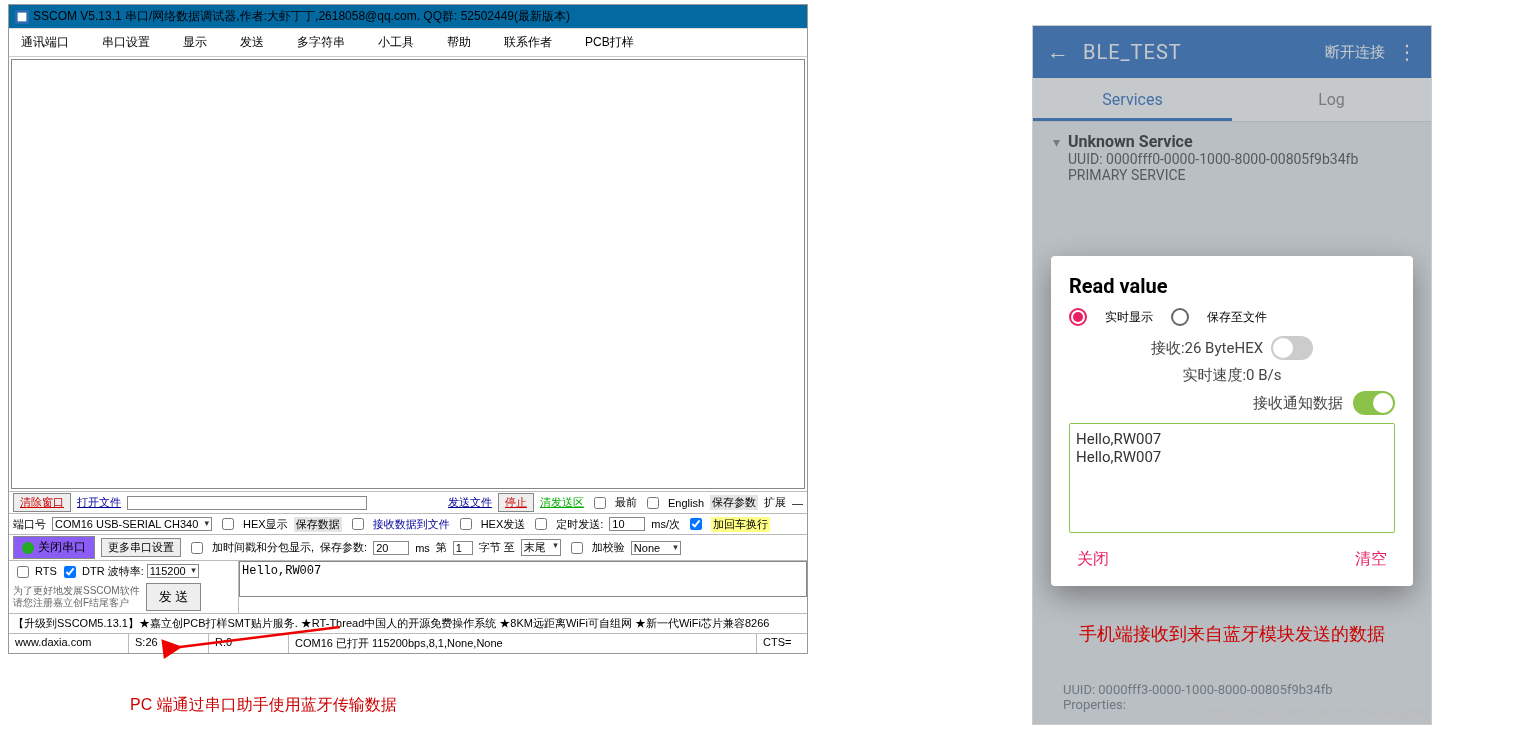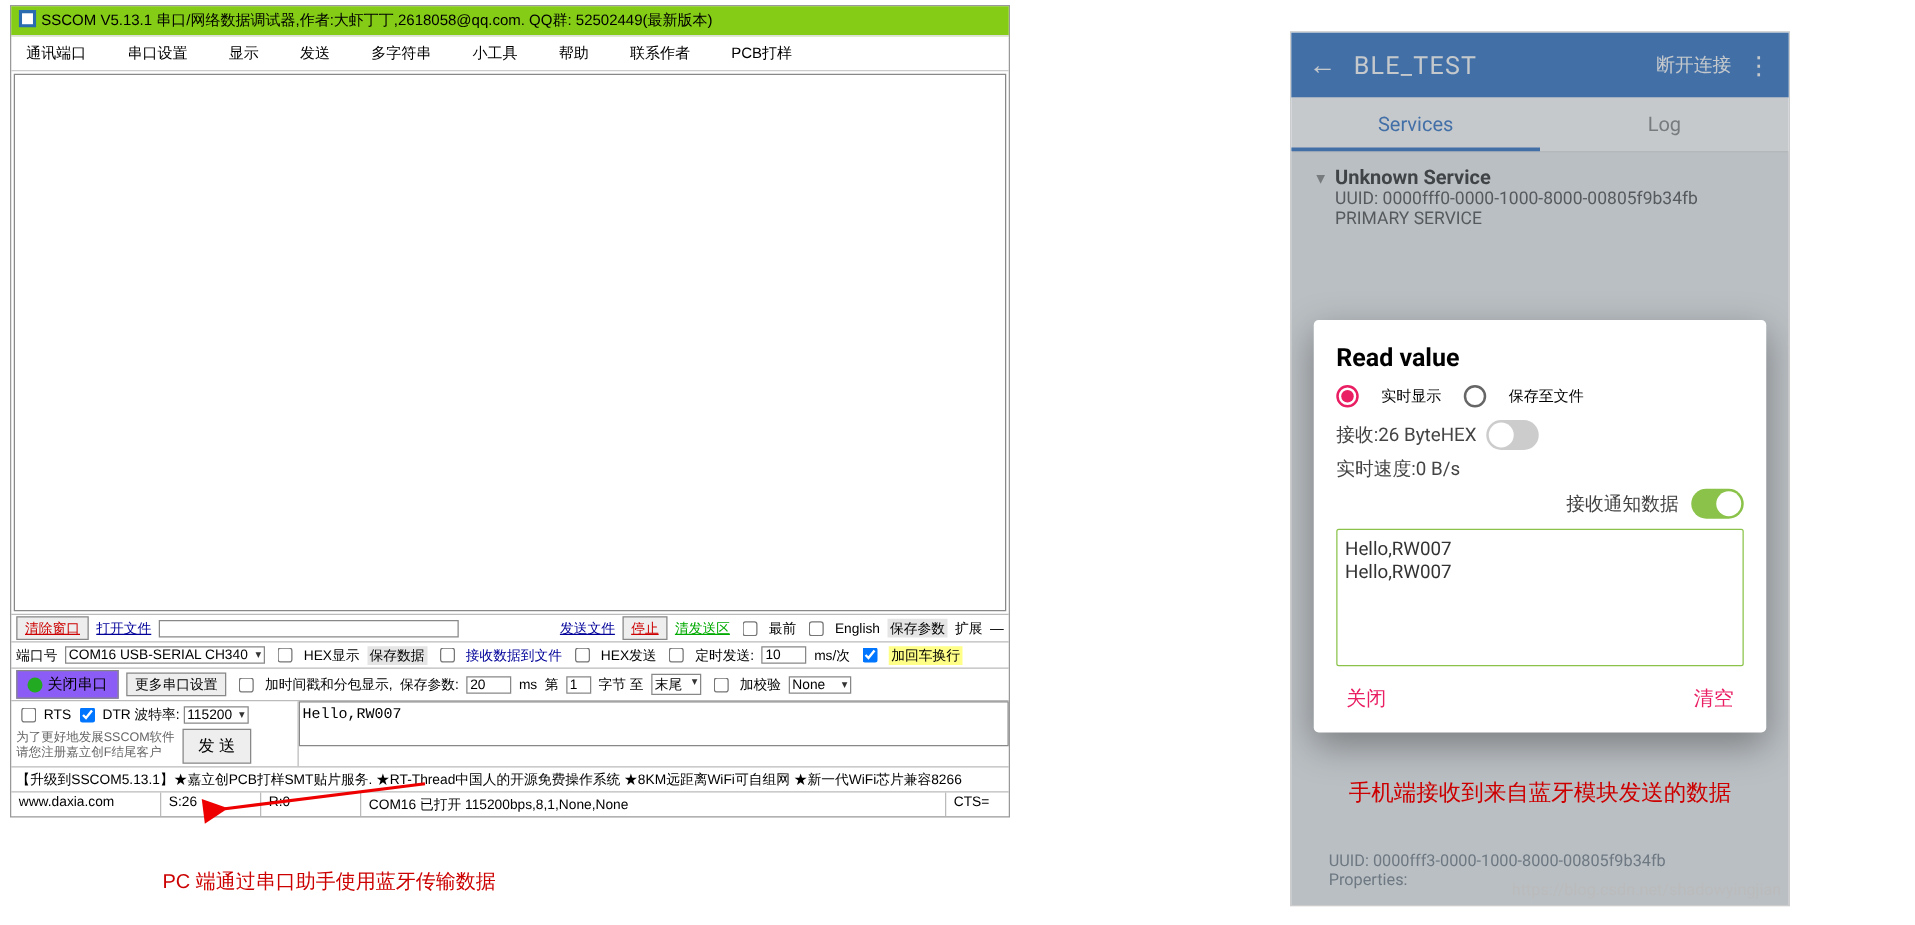--- a/index.html
+++ b/index.html
@@ -13,22 +13,22 @@
   position: relative;
 }
 .pc-app {
   position: absolute;
   left: 8px; top: 4px;
   width: 800px;
   border: 1px solid #999;
   background: #fff;
 }
 .titlebar {
-  display: flex; align-items: flex-start;
-  background: #84cc16;
+  display: flex; align-items: center;
+  background: #0369a1;
   padding: 3px 6px;
   border-bottom: 1px solid #ddd;
 }
 .titlebar .icon { width: 14px; height: 14px; margin-right: 4px; }
 .menubar {
   display: flex; gap: 21px;
   padding: 3px 6px;
   border-bottom: 1px solid #ccc;
 }
 .menubar span { padding: 2px 6px; cursor: default; }
@@ -114,21 +114,21 @@
   z-index: 10;
 }
 .dialog h2 { margin: 0 0 10px 0; font-size: 20px; }
 .radio-row { display: flex; align-items: center; gap: 18px; margin-bottom: 10px;}
 .radio {
   width: 18px; height: 18px; border: 2px solid #e91e63; border-radius: 50%;
   display: inline-flex; align-items: center; justify-content: center;
 }
 .radio.checked::after { content: ""; width: 10px; height: 10px; background: #e91e63; border-radius: 50%; }
 .radio.unchecked { border-color: #666; }
-.info-row { display: flex; justify-content: flex-start; align-items: center; margin: 6px 0; font-size: 15px; color: #444;}
+.info-row { display: flex; justify-content: center; align-items: center; margin: 6px 0; font-size: 15px; color: #444;}
 .toggle {
   width: 42px; height: 24px; border-radius: 12px;
   background: #ccc; position: relative;
   display: inline-block;
 }
 .toggle.on { background: #8bc34a; }
 .toggle .knob { position: absolute; width: 20px; height: 20px; background: #fff; border-radius: 50%; top: 2px; left: 2px; transition: .2s;}
 .toggle.on .knob { left: 20px; }
 .recv-box {
   border: 1px solid #8bc34a; border-radius: 2px;

